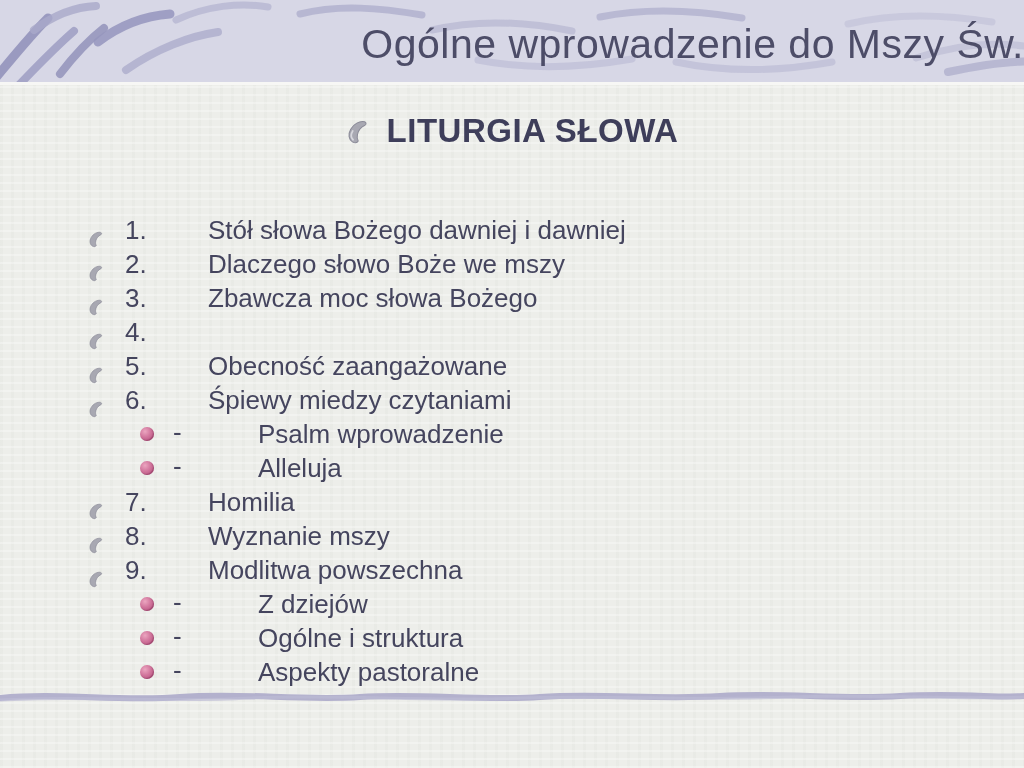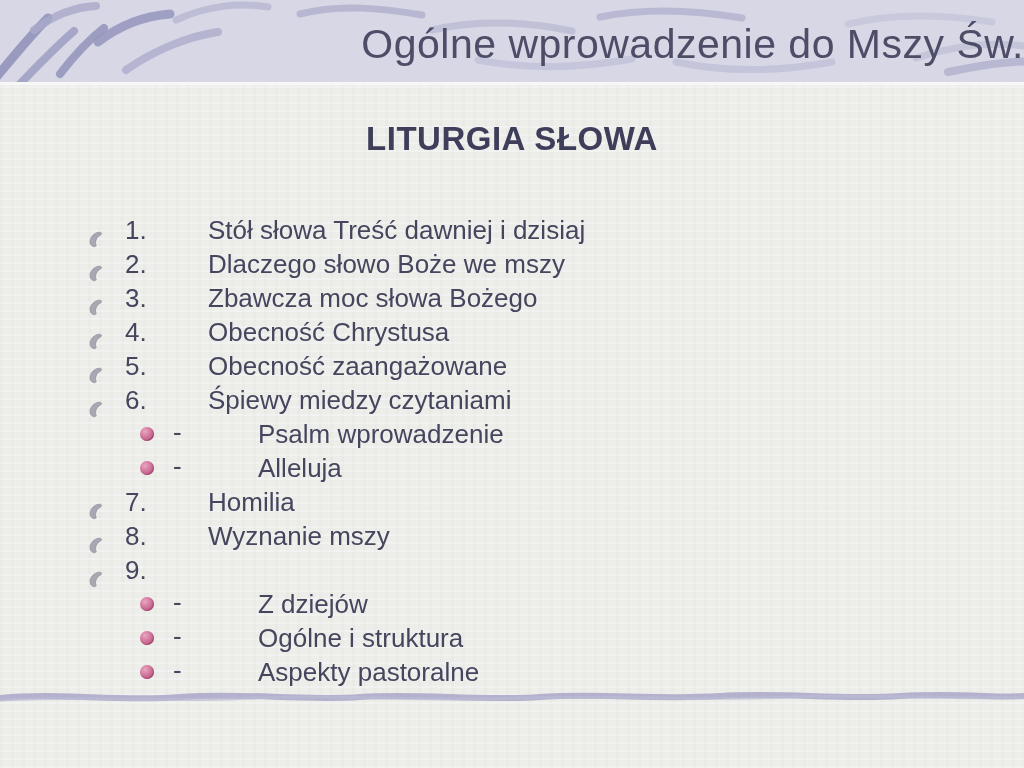--- a/index.html
+++ b/index.html
@@ -37,21 +37,21 @@
     text-align:right;
     padding-top:24px;
     font-size:41px;
     line-height:1;
     color:var(--title-text,#4d4d68);
     letter-spacing:0.5px;
   }
   
   .heading-row{
     position:absolute;left:0;top:108px;width:100%;height:46px;
-    display:flex;align-items:center;justify-content:center;gap:16px;flex-direction:column;
+    display:flex;align-items:center;justify-content:center;gap:16px;
   }
   .heading-text{
     font-size:33px;font-weight:bold;
     color:var(--heading-text,#3e3e5a);
     letter-spacing:0.5px;
   }
   
   .list{
     position:absolute;left:88px;top:213px;width:860px;
   }
@@ -113,21 +113,21 @@
     <span class="heading-text">LITURGIA SŁOWA</span>
   </div>
 
   <div class="list">
 
     <div class="row item">
       <span class="bullet-gray"><svg width="17" height="18" viewBox="0 0 17 18">
             <path d="M4.6,16.2 C1.8,14.6 1.2,10.8 3.2,7.4 C5.2,4.0 9.2,1.6 12.6,2.4 C13.8,2.8 14.0,4.0 12.9,4.7 C10.2,6.0 8.4,8.2 7.8,10.9 C7.3,13.2 7.7,14.4 8.3,15.4 C7.4,17.0 5.8,16.9 4.6,16.2 Z" fill="#a8a8b2" stroke="#8b8b98" stroke-width="0.7"></path>
           </svg></span>
       <span class="num">1.</span>
-      <span class="txt">Stół słowa Treść dawniej i dzisiaj</span>
+      <span class="txt">Stół słowa Bożego dawniej i dawniej</span>
     </div>
 
     <div class="row item">
       <span class="bullet-gray"><svg width="17" height="18" viewBox="0 0 17 18">
             <path d="M4.6,16.2 C1.8,14.6 1.2,10.8 3.2,7.4 C5.2,4.0 9.2,1.6 12.6,2.4 C13.8,2.8 14.0,4.0 12.9,4.7 C10.2,6.0 8.4,8.2 7.8,10.9 C7.3,13.2 7.7,14.4 8.3,15.4 C7.4,17.0 5.8,16.9 4.6,16.2 Z" fill="#a8a8b2" stroke="#8b8b98" stroke-width="0.7"></path>
           </svg></span>
       <span class="num">2.</span>
       <span class="txt">Dlaczego słowo Boże we mszy</span>
     </div>
 
@@ -137,21 +137,20 @@
           </svg></span>
       <span class="num">3.</span>
       <span class="txt">Zbawcza moc słowa Bożego</span>
     </div>
 
     <div class="row item">
       <span class="bullet-gray"><svg width="17" height="18" viewBox="0 0 17 18">
             <path d="M4.6,16.2 C1.8,14.6 1.2,10.8 3.2,7.4 C5.2,4.0 9.2,1.6 12.6,2.4 C13.8,2.8 14.0,4.0 12.9,4.7 C10.2,6.0 8.4,8.2 7.8,10.9 C7.3,13.2 7.7,14.4 8.3,15.4 C7.4,17.0 5.8,16.9 4.6,16.2 Z" fill="#a8a8b2" stroke="#8b8b98" stroke-width="0.7"></path>
           </svg></span>
       <span class="num">4.</span>
-      <span class="txt">Obecność Chrystusa</span>
     </div>
 
     <div class="row item">
       <span class="bullet-gray"><svg width="17" height="18" viewBox="0 0 17 18">
             <path d="M4.6,16.2 C1.8,14.6 1.2,10.8 3.2,7.4 C5.2,4.0 9.2,1.6 12.6,2.4 C13.8,2.8 14.0,4.0 12.9,4.7 C10.2,6.0 8.4,8.2 7.8,10.9 C7.3,13.2 7.7,14.4 8.3,15.4 C7.4,17.0 5.8,16.9 4.6,16.2 Z" fill="#a8a8b2" stroke="#8b8b98" stroke-width="0.7"></path>
           </svg></span>
       <span class="num">5.</span>
       <span class="txt">Obecność zaangażowane</span>
     </div>
 
@@ -189,20 +188,21 @@
           </svg></span>
       <span class="num">8.</span>
       <span class="txt">Wyznanie mszy</span>
     </div>
 
     <div class="row item">
       <span class="bullet-gray"><svg width="17" height="18" viewBox="0 0 17 18">
             <path d="M4.6,16.2 C1.8,14.6 1.2,10.8 3.2,7.4 C5.2,4.0 9.2,1.6 12.6,2.4 C13.8,2.8 14.0,4.0 12.9,4.7 C10.2,6.0 8.4,8.2 7.8,10.9 C7.3,13.2 7.7,14.4 8.3,15.4 C7.4,17.0 5.8,16.9 4.6,16.2 Z" fill="#a8a8b2" stroke="#8b8b98" stroke-width="0.7"></path>
           </svg></span>
       <span class="num">9.</span>
+      <span class="txt">Modlitwa powszechna</span>
     </div>
 
     <div class="row sub">
       <span class="bullet-pink"></span>
       <span class="dash">-</span>
       <span class="txt">Z dziejów</span>
     </div>
 
     <div class="row sub">
       <span class="bullet-pink"></span>

